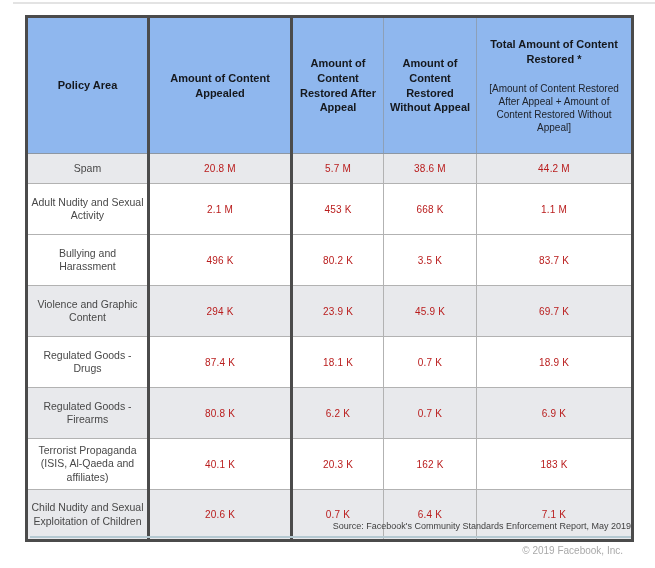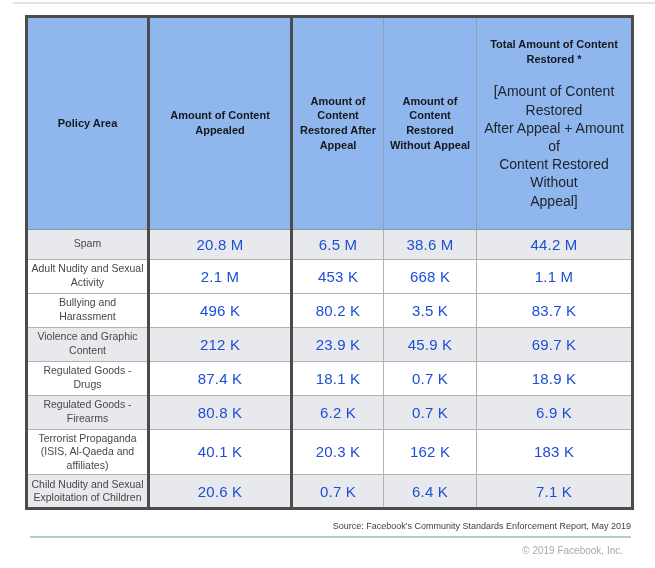--- a/index.html
+++ b/index.html
@@ -36,46 +36,46 @@
     color: #15181d;
     font-size: 11px;
     font-weight: bold;
     line-height: 1.35;
     padding: 4px 3px;
     border: 1px solid #8da0b8;
     border-bottom: 1px solid #8d97a3;
     white-space: pre-line;
   }
   .thick-r { border-right: 3px solid #4b4b4b !important; }
-  tbody tr { height: 34px; }
+  tbody tr { height: 51px; }
   tbody tr.short { height: 30px; }
   td {
     border: 1px solid #b2b2b2;
     background: #ffffff;
   }
   tr.alt td { background: #e8e9ec; }
   td.policy {
     font-size: 10.5px;
     color: #484848;
     line-height: 1.3;
     padding: 2px 3px;
   }
   td.num {
-    font-size: 15px;
-    color: #1d4ed8;
+    font-size: 10px;
+    color: #b91c1c;
     letter-spacing: 0.2px;
   }
   .h-label {
     font-weight: bold;
     font-size: 11px;
     white-space: pre-line;
   }
   .h-note {
     font-weight: normal;
-    font-size: 14px;
+    font-size: 10px;
     line-height: 1.3;
     margin-top: 1px;
     color: #20242c;
     white-space: pre-line;
   }
   .source-note {
     position: absolute;
     top: 521px; right: 24px;
     font-size: 9px;
     color: #3f3f3f;
@@ -128,41 +128,41 @@
 After Appeal + Amount of
 Content Restored Without
 Appeal]</div>
         </th>
       </tr>
     </thead>
     <tbody>
       <tr class="alt short">
         <td class="policy thick-r">Spam</td>
         <td class="num thick-r">20.8 M</td>
-        <td class="num">6.5 M</td>
+        <td class="num">5.7 M</td>
         <td class="num">38.6 M</td>
         <td class="num">44.2 M</td>
       </tr>
       <tr>
         <td class="policy thick-r">Adult Nudity and Sexual Activity</td>
         <td class="num thick-r">2.1 M</td>
         <td class="num">453 K</td>
         <td class="num">668 K</td>
         <td class="num">1.1 M</td>
       </tr>
       <tr>
         <td class="policy thick-r">Bullying and Harassment</td>
         <td class="num thick-r">496 K</td>
         <td class="num">80.2 K</td>
         <td class="num">3.5 K</td>
         <td class="num">83.7 K</td>
       </tr>
       <tr class="alt">
         <td class="policy thick-r">Violence and Graphic Content</td>
-        <td class="num thick-r">212 K</td>
+        <td class="num thick-r">294 K</td>
         <td class="num">23.9 K</td>
         <td class="num">45.9 K</td>
         <td class="num">69.7 K</td>
       </tr>
       <tr>
         <td class="policy thick-r">Regulated Goods - Drugs</td>
         <td class="num thick-r">87.4 K</td>
         <td class="num">18.1 K</td>
         <td class="num">0.7 K</td>
         <td class="num">18.9 K</td>

